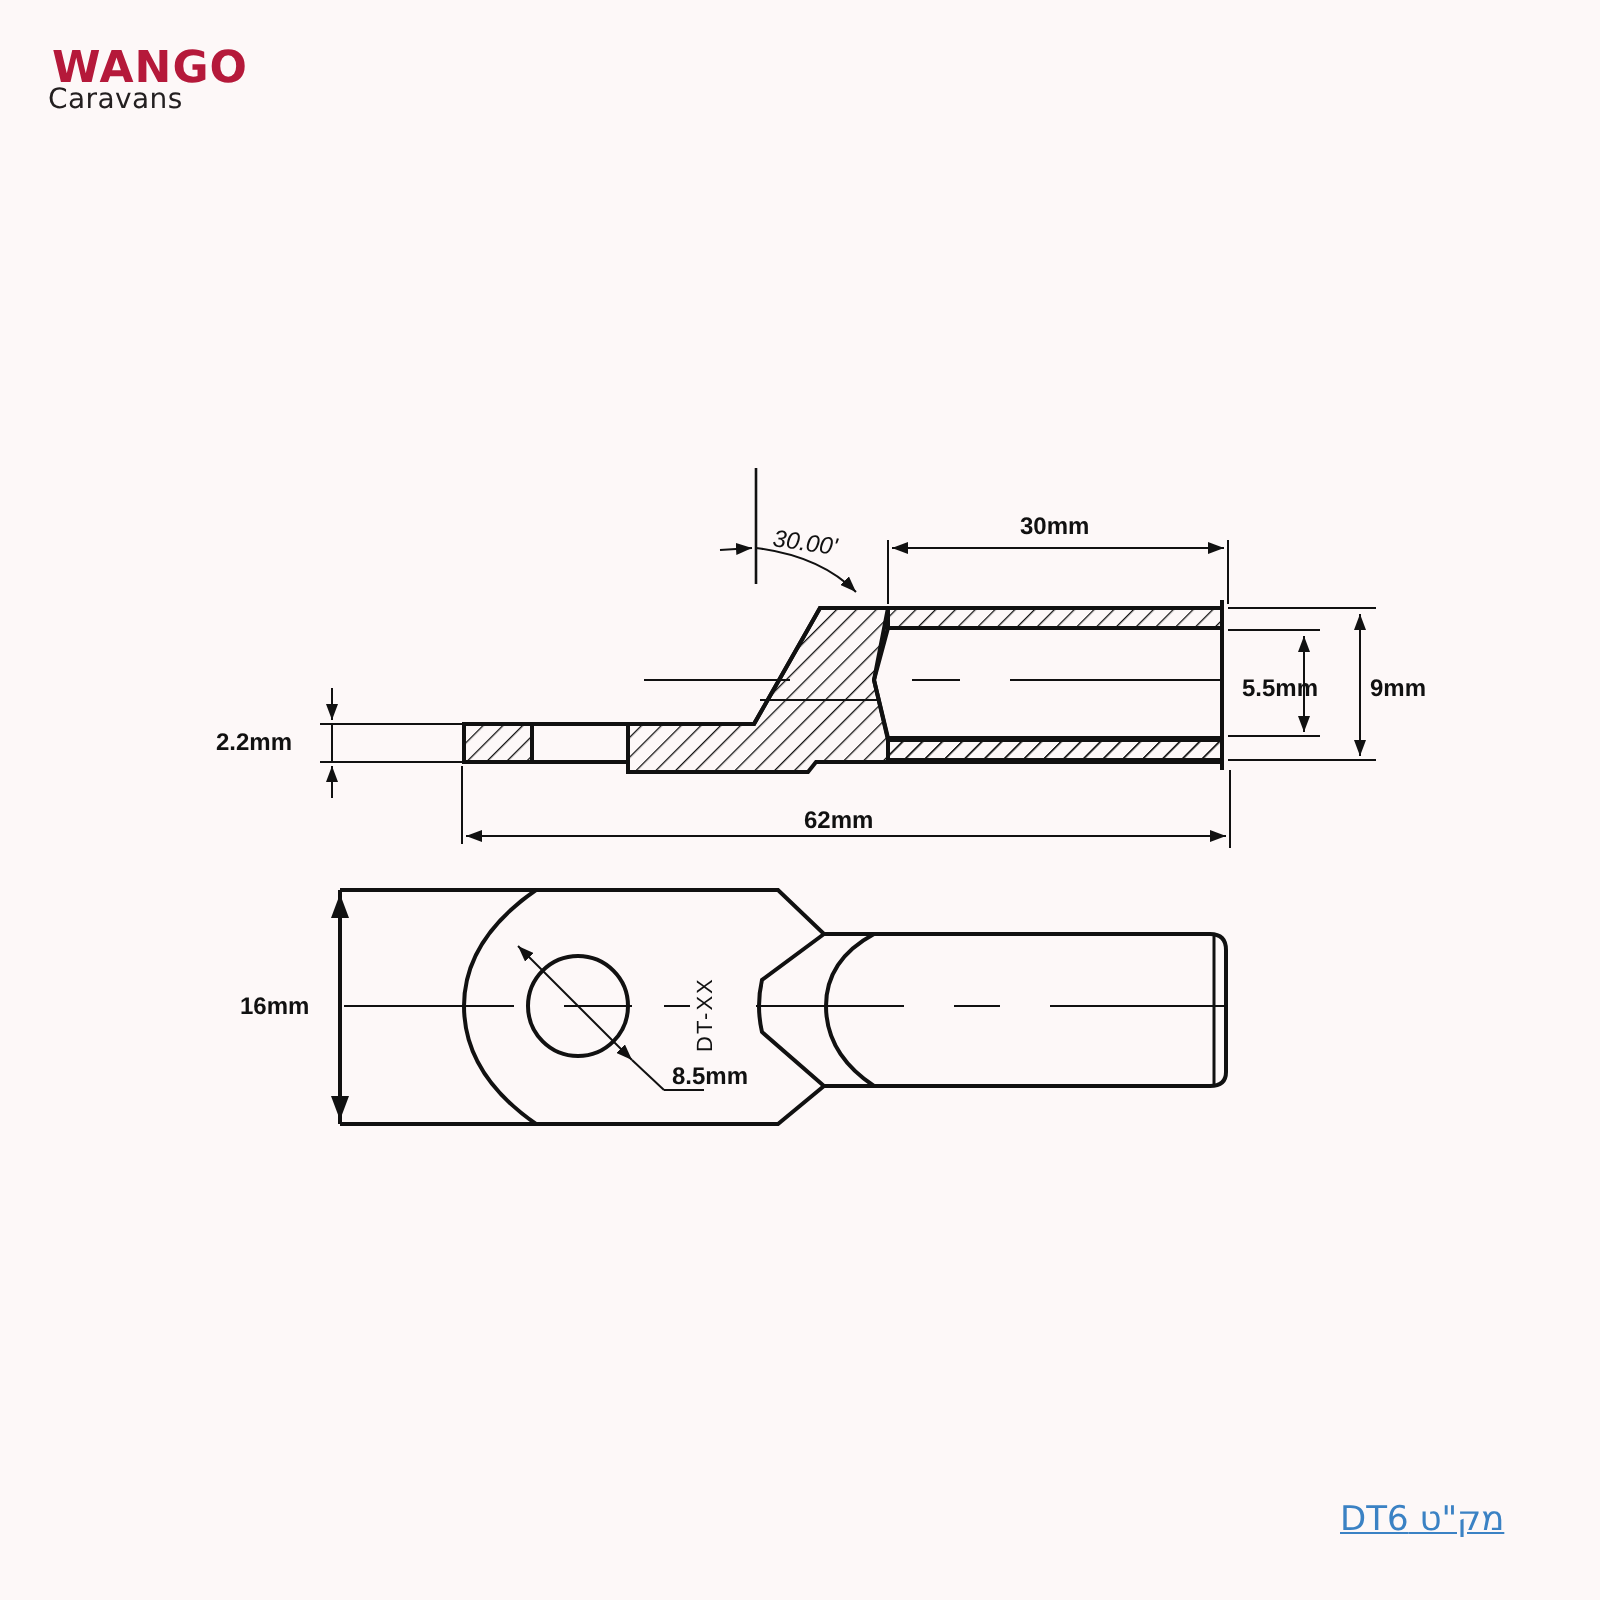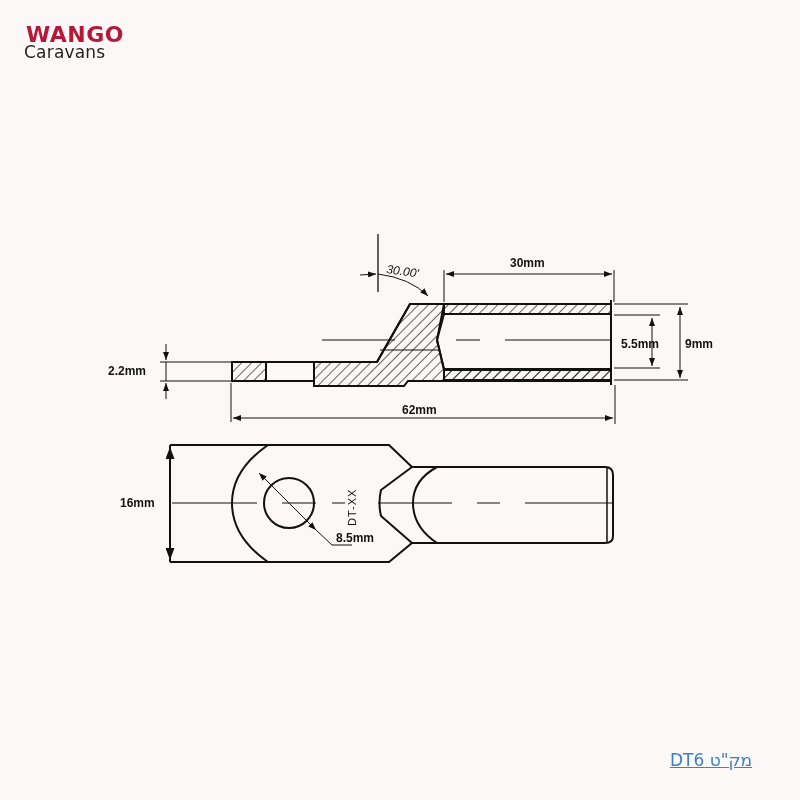--- a/index.html
+++ b/index.html
@@ -1,19 +1,19 @@
 <!DOCTYPE html>
 <html><head>
 <meta charset="utf-8">
 <style>
   html, body { margin: 0; padding: 0; }
   body { width: 800px; height: 800px; background: #fdf8f8; position: relative; overflow: hidden; font-family: "Liberation Sans", sans-serif; }
   .logo { position: absolute; left: 24px; top: 22px; width: 110px; height: 44px; }
   .logo-top { position: absolute; left: 2px; top: 0; font-family: "DejaVu Sans", sans-serif; font-weight: bold; font-size: 22px; color: #b5193a; letter-spacing: 0.5px; }
-  .logo-bottom { position: absolute; left: 0; top: 20px; font-family: "DejaVu Sans", sans-serif; font-size: 17px; color: #231f20; letter-spacing: 0.2px; }
+  .logo-bottom { position: absolute; left: 0; top: 20px; font-family: "DejaVu Sans", sans-serif; font-size: 14px; color: #231f20; letter-spacing: 0.2px; }
   .drawing { position: absolute; left: 0; top: 0; width: 800px; height: 800px; }
   .dim-label { font-family: "Liberation Sans", sans-serif; font-weight: bold; font-size: 12px; fill: #111; }
   .sku-link { position: absolute; left: 670px; top: 750px; font-family: "DejaVu Sans", sans-serif; font-size: 17px; color: #3b82c4; text-decoration: underline; direction: rtl; }
 </style>
 </head>
 <body>
 
 <div class="logo">
   <div class="logo-top">WANGO</div>
   <div class="logo-bottom">Caravans</div>

